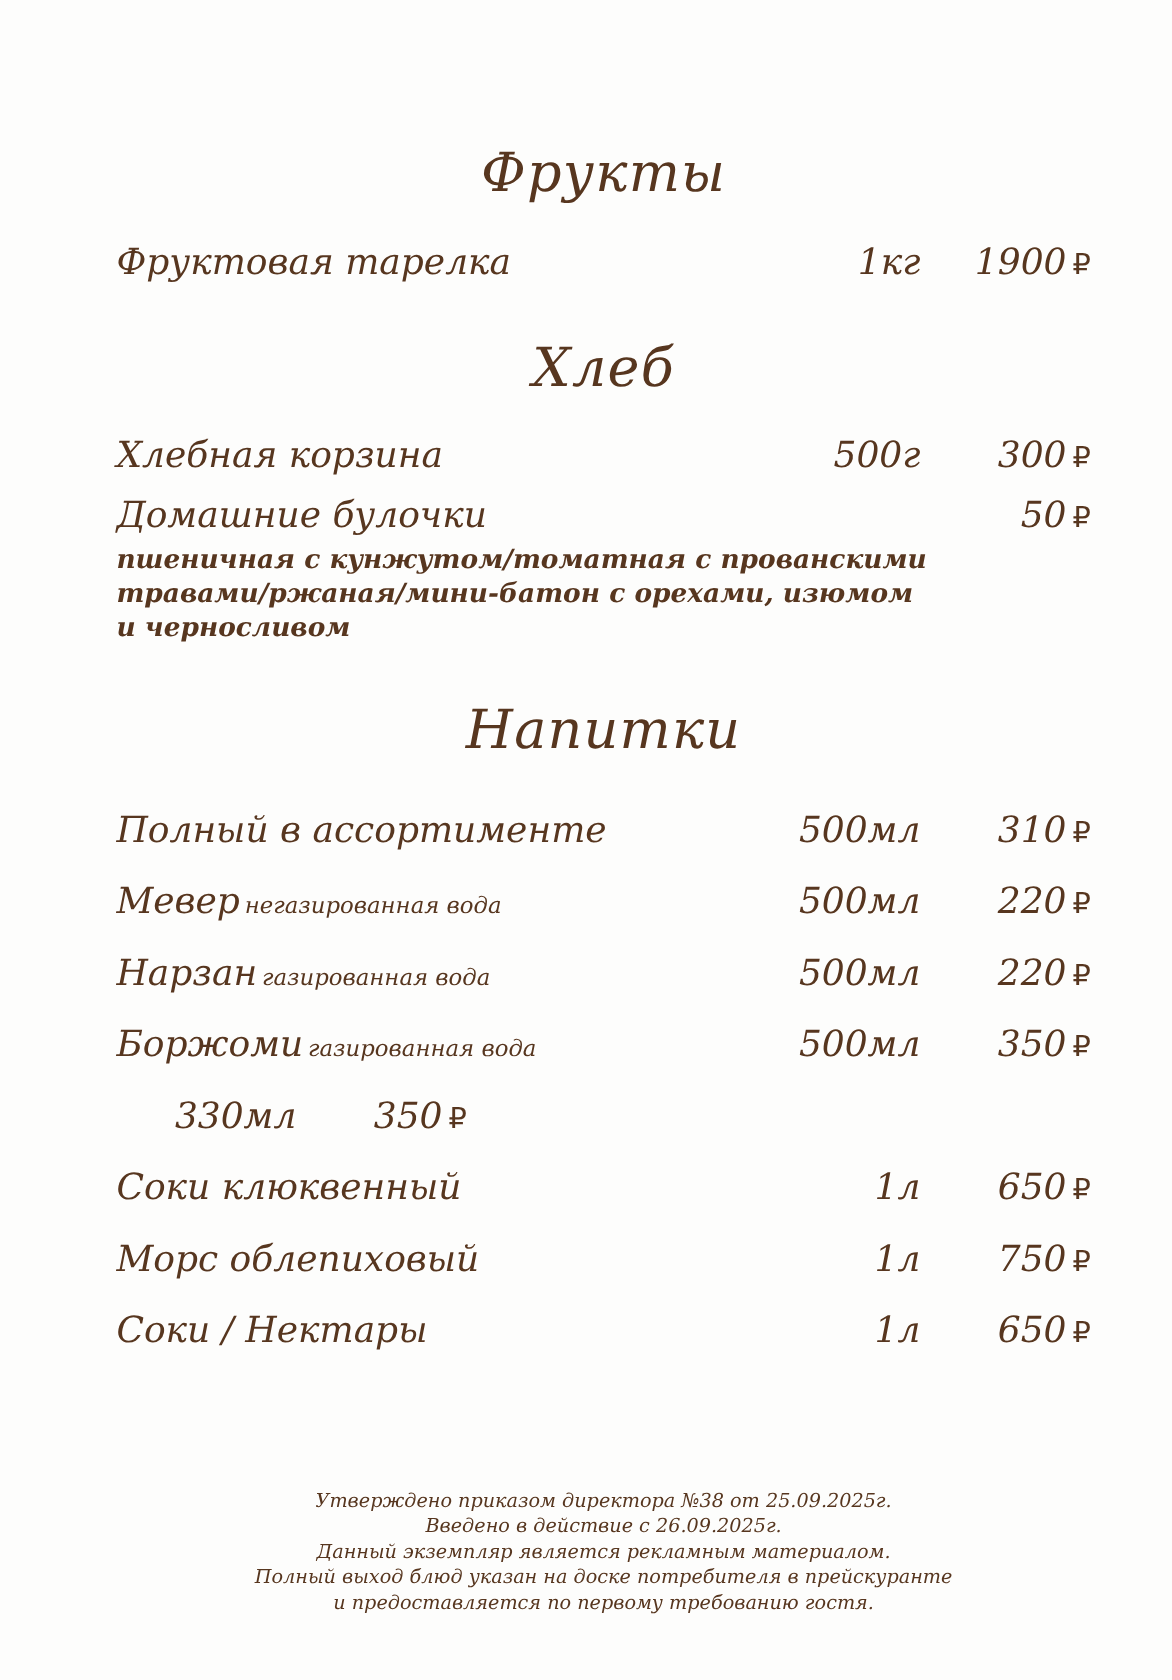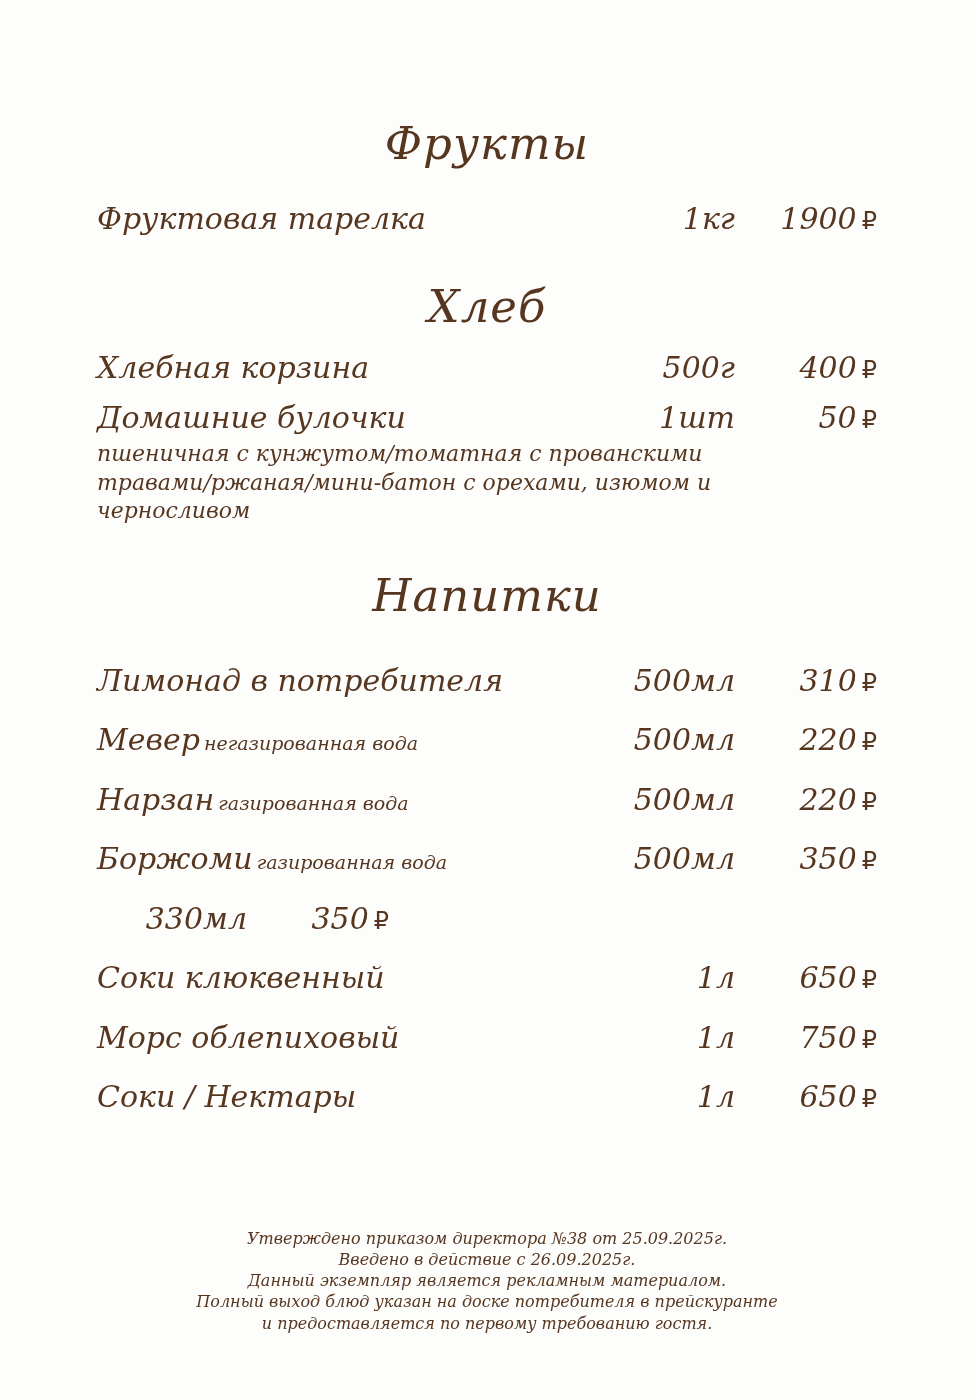--- a/index.html
+++ b/index.html
@@ -13,37 +13,37 @@
     background: #fdfdfc;
     overflow: hidden;
     font-family: "DejaVu Serif", "Liberation Serif", serif;
     font-style: italic;
     color: var(--ink, #57361f);
   }
   .page {
     box-sizing: border-box;
     width: 977px;
     height: 1188px;
-    padding: 118px 100px 0 97px;
+    padding: 118px 68px 0 97px;
   }
   .section-title {
     text-align: center;
     font-size: 45px;
     font-weight: normal;
     line-height: 1.15;
     margin: 0 0 30px 0;
     letter-spacing: 1px;
   }
   .section {
     margin: 0;
   }
   .section + .section {
     margin-top: 44px;
   }
-  .section:nth-of-type(2) .section-title { margin-bottom: 16px; }
+  .section:nth-of-type(2) .section-title { margin-bottom: 28px; }
   .section:nth-of-type(3) .section-title { margin-bottom: 40px; }
   .menu-row {
     display: flex;
     align-items: flex-start;
     font-size: 30px;
     line-height: 1.25;
   }
   .menu-item + .menu-item { margin-top: 12px; }
   .section:nth-of-type(3) .menu-item + .menu-item { margin-top: 22px; }
   .item-name {
@@ -68,20 +68,21 @@
     font-style: normal;
     font-family: "DejaVu Sans", "Liberation Sans", sans-serif;
     font-size: 24px;
     margin-left: 5px;
   }
   .item-desc {
     font-size: 22px;
     line-height: 1.3;
     margin-top: 4px;
     max-width: 680px;
+    font-weight: bold;
   }
   .footer {
     margin-top: 112px;
     text-align: center;
     font-size: 16px;
     line-height: 1.33;
   }
   .footer-line {
     white-space: nowrap;
   }
@@ -100,37 +101,36 @@
             <div class="item-price"><span class="price-number">1900</span><span class="ruble">₽</span></div>
           </div>
         </div>
       </section>
       <section class="section">
         <h2 class="section-title">Хлеб</h2>
         <div class="menu-item">
           <div class="menu-row">
             <div class="item-name">Хлебная корзина</div>
             <div class="item-qty">500г</div>
-            <div class="item-price"><span class="price-number">400</span><span class="ruble">₽</span></div>
+            <div class="item-price"><span class="price-number">300</span><span class="ruble">₽</span></div>
           </div>
         </div>
         <div class="menu-item">
           <div class="menu-row">
             <div class="item-name">Домашние булочки</div>
-            <div class="item-qty">1шт</div>
             <div class="item-price"><span class="price-number">50</span><span class="ruble">₽</span></div>
           </div>
           <div class="item-desc">пшеничная с кунжутом/томатная с прованскими травами/ржаная/мини-батон с орехами, изюмом и черносливом</div>
         </div>
       </section>
       <section class="section">
         <h2 class="section-title">Напитки</h2>
         <div class="menu-item">
           <div class="menu-row">
-            <div class="item-name">Лимонад в потребителя</div>
+            <div class="item-name">Полный в ассортименте</div>
             <div class="item-qty">500мл</div>
             <div class="item-price"><span class="price-number">310</span><span class="ruble">₽</span></div>
           </div>
         </div>
         <div class="menu-item">
           <div class="menu-row">
             <div class="item-name">Мевер<span class="item-subname">негазированная вода</span></div>
             <div class="item-qty">500мл</div>
             <div class="item-price"><span class="price-number">220</span><span class="ruble">₽</span></div>
           </div>

